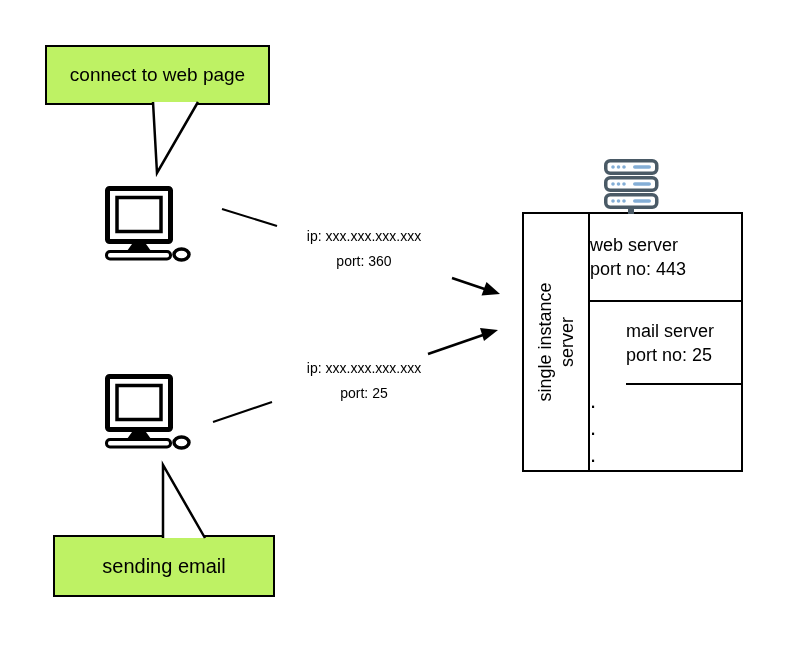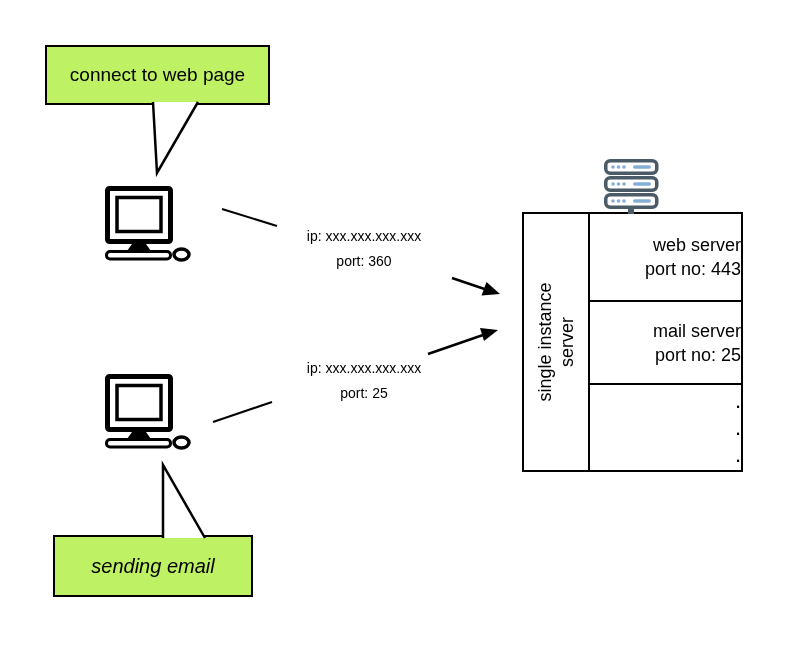--- a/index.html
+++ b/index.html
@@ -31,23 +31,22 @@
     justify-content: center;
     text-align: center;
   }
   .bubble-web {
     left: 45px; top: 45px;
     width: 225px; height: 60px;
     font-size: 19px;
   }
   .bubble-email {
     left: 53px; top: 535px;
-    width: 200px; height: 62px;
+    width: 222px; height: 62px;
     font-size: 20px;
-    font-style: italic;
   }
 
   
   .conn-text {
     position: absolute;
     width: 212px;
     text-align: center;
     font-size: 14px;
     line-height: 25px;
   }
@@ -80,28 +79,28 @@
     line-height: 22px;
   }
   .server-cells {
     flex: 1;
     display: flex;
     flex-direction: column;
   }
   .server-cell {
     display: flex;
     flex-direction: column;
-    align-items: flex-end;
+    align-items: flex-start;
     justify-content: center;
     text-align: center;
     font-size: 18px;
     line-height: 24px;
   }
   .cell-web  { flex: 0 0 88px; border-bottom: 2px solid #000; }
-  .cell-mail { flex: 0 0 83px; border-bottom: 2px solid #000; }
+  .cell-mail { flex: 0 0 83px; border-bottom: 2px solid #000; margin-left: 36px; }
   .cell-dots {
     flex: 1;
     font-size: 22px;
     line-height: 27px;
     justify-content: center;
   }
 </style>
 </head>
 <body>
 

